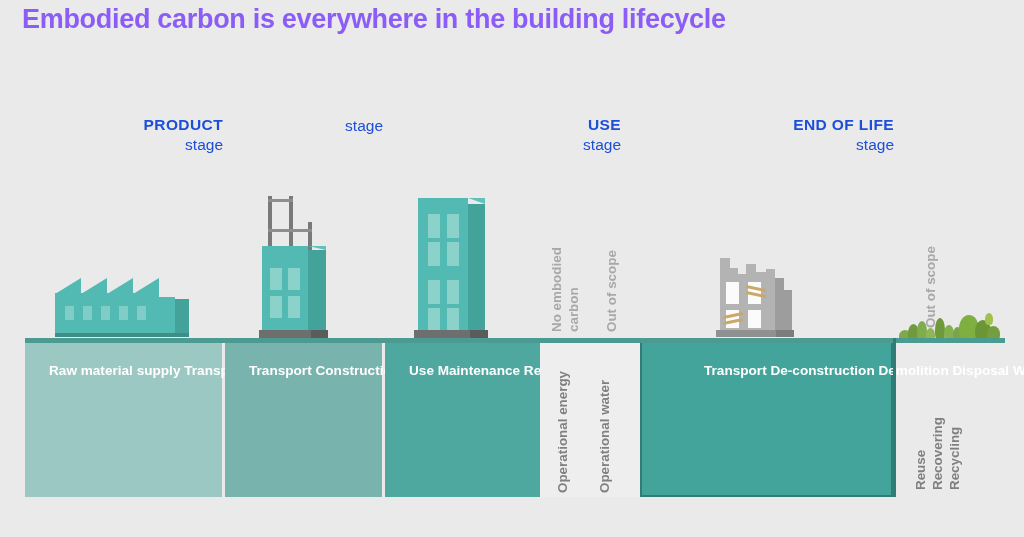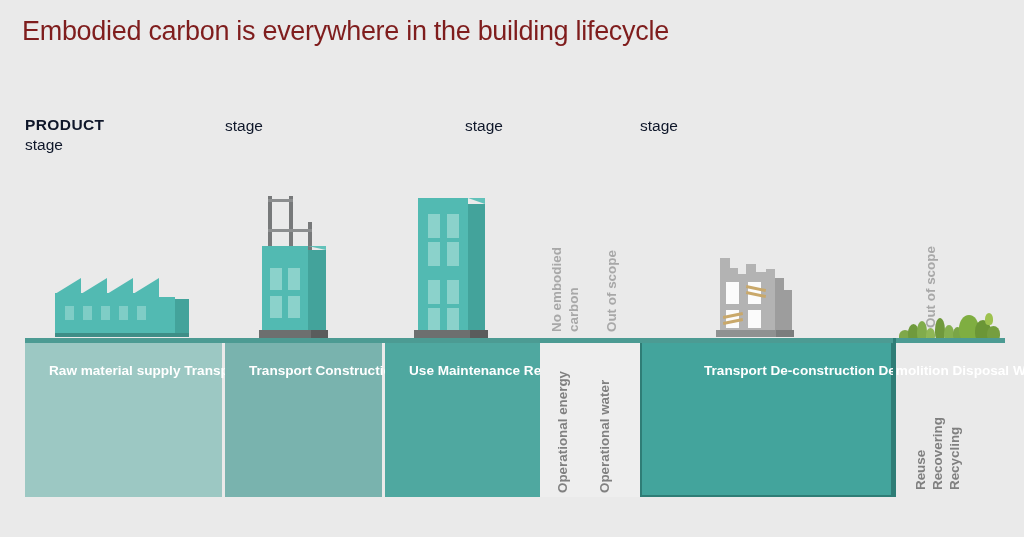--- a/index.html
+++ b/index.html
@@ -7,27 +7,27 @@
     width:1024px;height:537px;
     background:#eaeaea;
     font-family:"Liberation Sans","DejaVu Sans",sans-serif;
     overflow:hidden;
     position:relative;
   }
   #stage{position:absolute;left:0;top:0;width:1024px;height:537px;}
 
   
   .title{
-    position:absolute;left:22px;top:16px;
-    font-size:27px;font-weight:normal;color:#7f1d1d;
+    position:absolute;left:22px;top:4px;
+    font-size:27px;font-weight:bold;color:#8b5cf6;
     letter-spacing:-0.3px;white-space:nowrap;
   }
 
   
-  .stage-head{position:absolute;text-align:left;color:#0f172a;}
+  .stage-head{position:absolute;text-align:right;color:#1d4ed8;}
   .stage-head .sh-name{
     font-size:15.5px;font-weight:bold;letter-spacing:0.4px;line-height:19px;
     white-space:nowrap;
   }
   .stage-head .sh-sub{
     font-size:15.5px;font-weight:normal;line-height:22px;
   }
 
   
   .ground{
@@ -92,24 +92,26 @@
   <div class="stage-head" style="left:25px;top:115px;width:198px;">
     <div class="sh-name">PRODUCT</div>
     <div class="sh-sub">stage</div>
   </div>
 
   <div class="stage-head" style="left:225px;top:115px;width:158px;">
     <div class="sh-sub">stage</div>
   </div>
 
   <div class="stage-head" style="left:465px;top:115px;width:156px;">
+    <div class="sh-name">USE</div>
     <div class="sh-sub">stage</div>
   </div>
 
   <div class="stage-head" style="left:640px;top:115px;width:254px;">
+    <div class="sh-name">END OF LIFE</div>
     <div class="sh-sub">stage</div>
   </div>
 
   <div class="ill" style="left:55px;top:272px;width:135px;height:68px;">
 
     <div style="position:absolute;left:0px;top:6px;width:104px;height:16px;overflow:hidden;">
       <div class="tooth" style="left:0px;top:0px;border-left:26px solid transparent;border-bottom:16px solid #52bab2;"></div>
       <div class="tooth" style="left:26px;top:0px;border-left:26px solid transparent;border-bottom:16px solid #52bab2;"></div>
       <div class="tooth" style="left:52px;top:0px;border-left:26px solid transparent;border-bottom:16px solid #52bab2;"></div>
       <div class="tooth" style="left:78px;top:0px;border-left:26px solid transparent;border-bottom:16px solid #52bab2;"></div>

